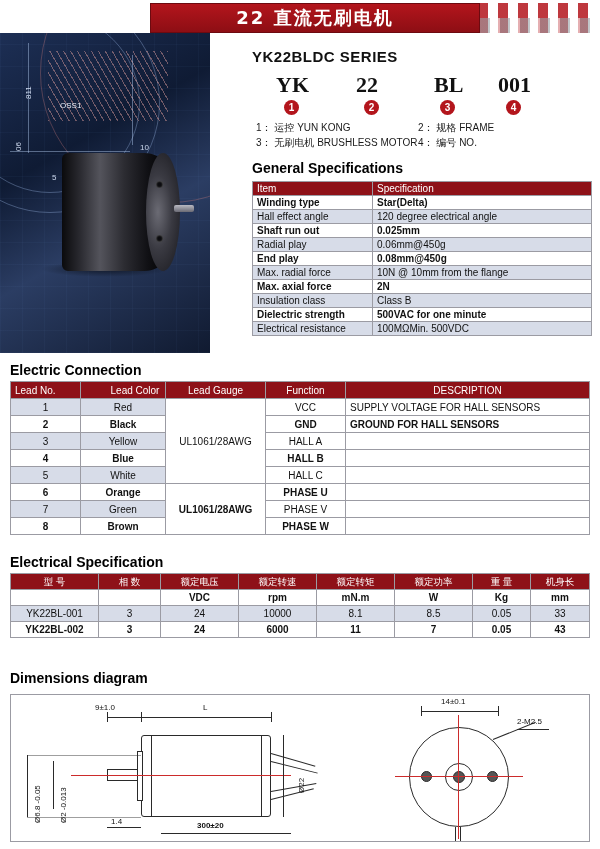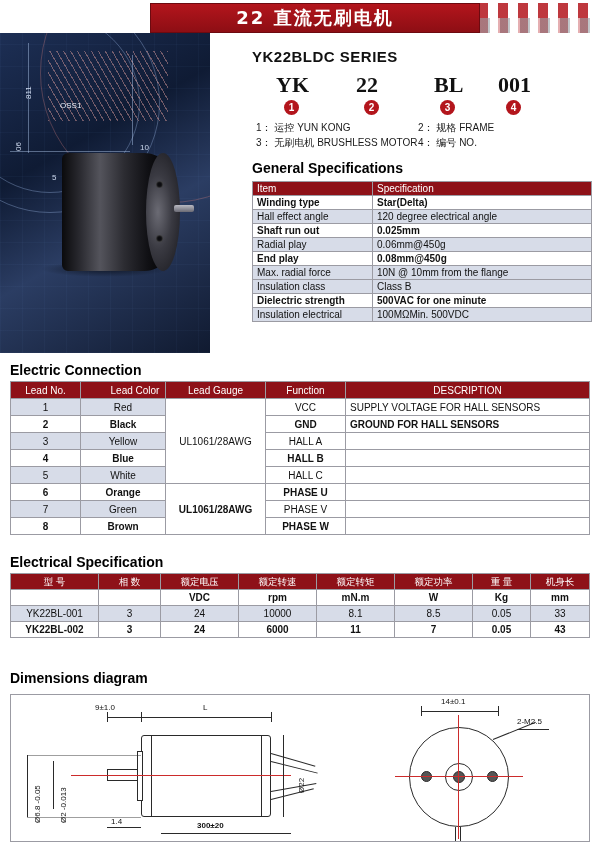--- a/index.html
+++ b/index.html
@@ -287,41 +287,45 @@
     <td>0.06mm@450g</td>
   </tr>
   <tr class="row-plain">
     <td>End play</td>
     <td>0.08mm@450g</td>
   </tr>
   <tr class="row-alt">
     <td>Max. radial force</td>
     <td>10N @ 10mm from the flange</td>
   </tr>
+  <tr class="row-plain">
+    <td>Max. axial force</td>
+    <td>2N</td>
+  </tr>
   <tr class="row-alt">
     <td>Insulation class</td>
     <td>Class B</td>
   </tr>
   <tr class="row-plain">
     <td>Dielectric strength</td>
     <td>500VAC for one minute</td>
   </tr>
   <tr class="row-alt">
-    <td>Insulation electrical</td>
+    <td>Electrical resistance</td>
     <td>100MΩMin. 500VDC</td>
   </tr>
 </tbody>
   </table>
 
 <div class="section-h ec-h">Electric Connection</div>
 
 <table class="tbl ec-table">
   <tbody>
       <tr>
-    <th class="hdr-red" style="width:70px; text-align:center;">Lead No.</th>
+    <th class="hdr-red" style="width:70px; text-align:left;">Lead No.</th>
     <th class="hdr-red" style="width:85px; text-align:center;padding-left:28px;">Lead Color</th>
     <th class="hdr-red" style="width:100px; text-align:center;">Lead Gauge</th>
     <th class="hdr-red" style="width:80px; text-align:center;">Function</th>
     <th class="hdr-red" style="text-align:center;">DESCRIPTION</th>
   </tr>
 
   <tr class="row-alt">
     <td>1</td>
     <td>Red</td>
     <td rowspan="5" style="background:#ffffff;">UL1061/28AWG</td>

